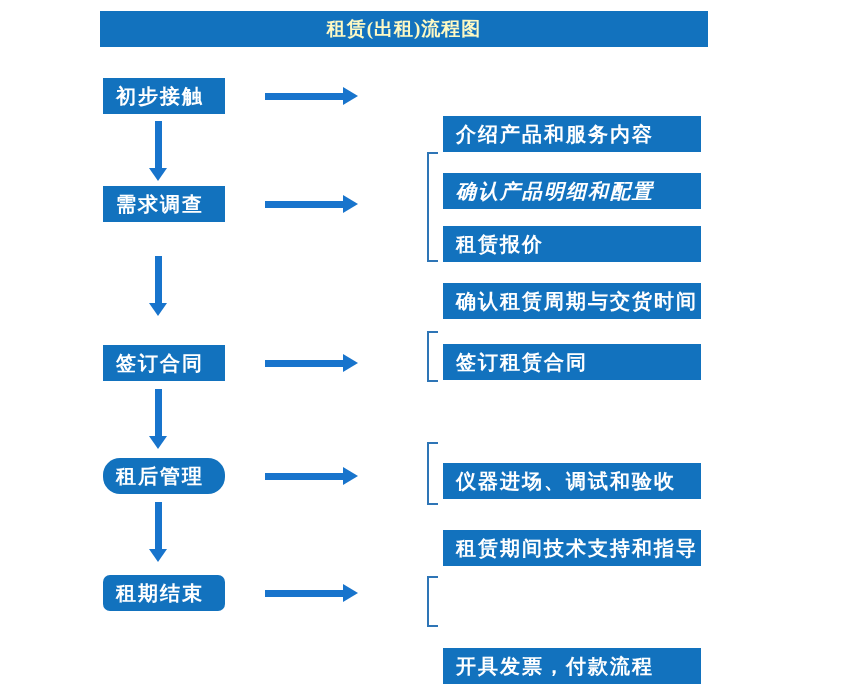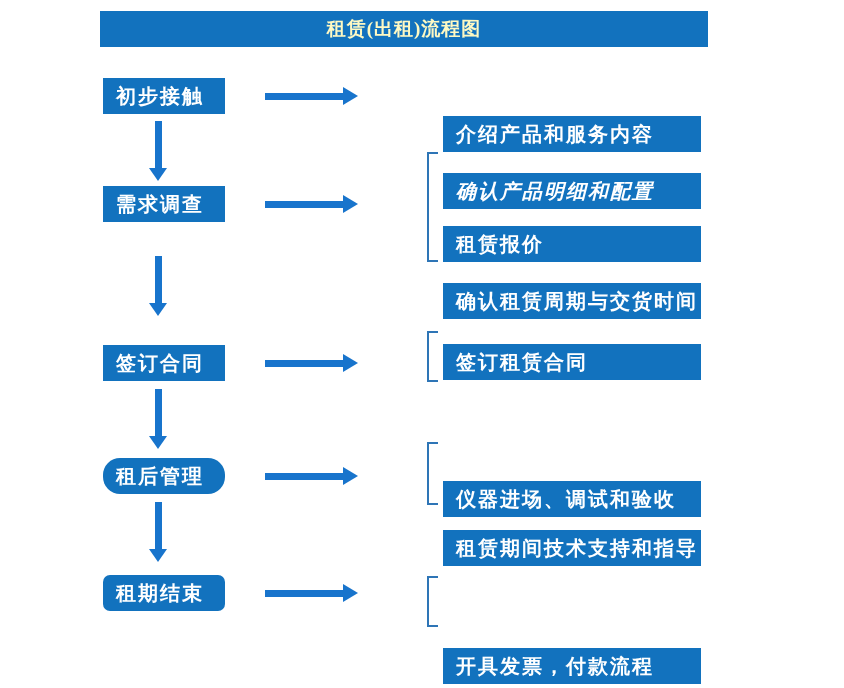--- a/index.html
+++ b/index.html
@@ -113,21 +113,21 @@
   .sb3 { top: 345px; }
   .sb4 { top: 458px; border-radius: 17px; }
   .sb5 { top: 575px; border-radius: 7px; }
 
   .db1  { top: 77px; }
   .db2  { top: 134px; font-style: italic; }
   .db3  { top: 187px; }
   .db4  { top: 244px; }
   .db5  { top: 305px; }
   .db6  { top: 364px; }
-  .db7  { top: 442px; }
+  .db7  { top: 424px; }
   .db8  { top: 491px; }
   .db9  { top: 558px; }
   .db10 { top: 609px; }
 
   .bk1 { top: 152px; height: 110px; }
   .bk2 { top: 331px; height: 51px; }
   .bk3 { top: 442px; height: 63px; }
   .bk4 { top: 576px; height: 51px; }
 </style>
 </head>

